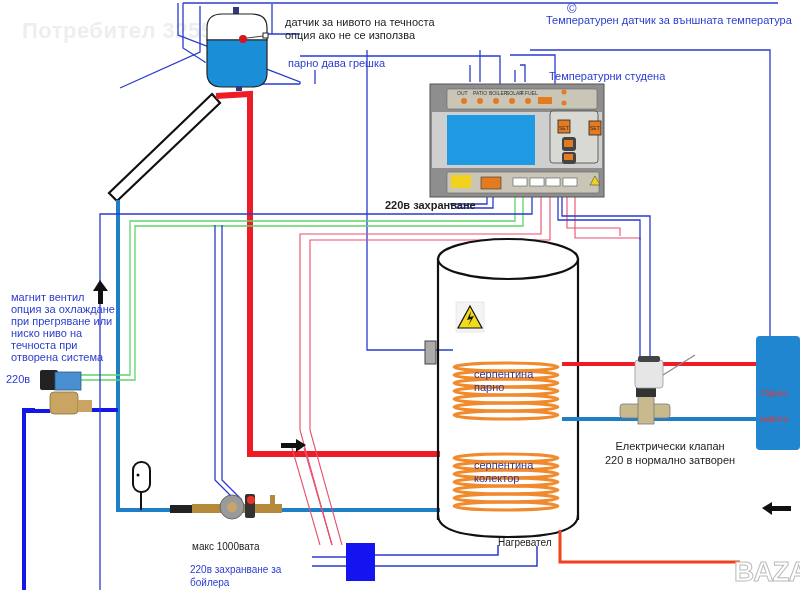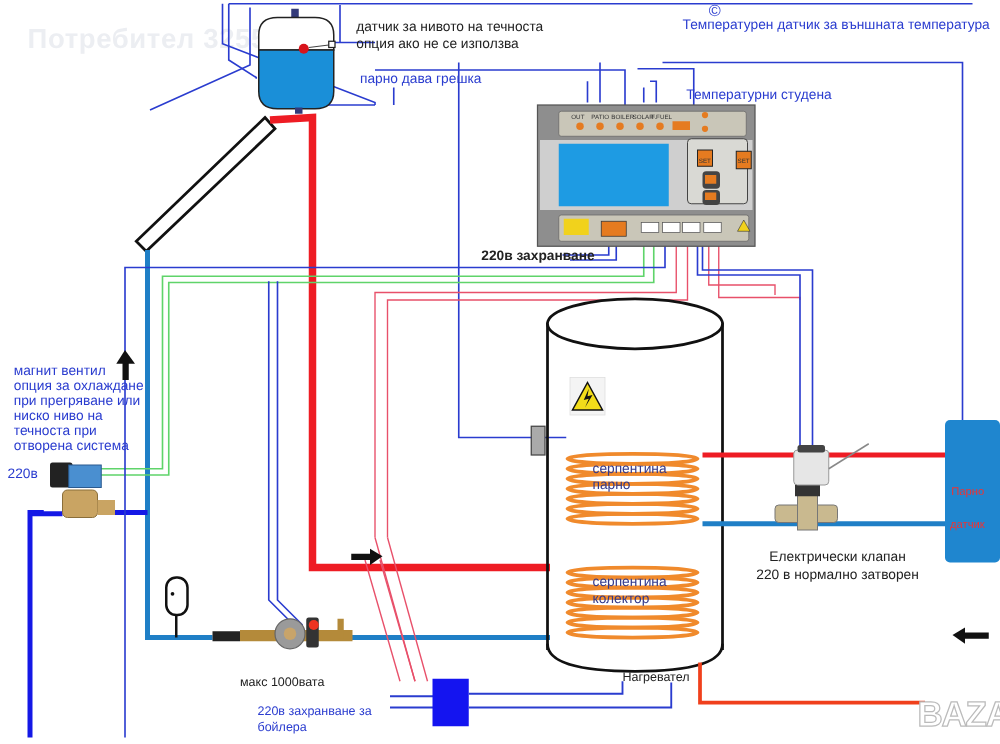--- a/index.html
+++ b/index.html
@@ -255,23 +255,23 @@
   <div class="lbl blue" style="left:6px;top:373px;">220в</div>
 
 
   <div class="lbl dark" style="left:605px;top:439px;line-height:14px;text-align:center;">
     <div>Електрически клапан</div>
     <div>220 в нормално затворен</div>
   </div>
 
   <div class="side-lbl" style="left:763px;top:359px;margin-left:48px;">топла</div>
   <div class="side-lbl" style="left:761px;top:388px;">Парно</div>
-  <div class="side-lbl" style="left:760px;top:414px;">датчик</div>
+  <div class="side-lbl" style="left:760px;top:414px;">нивото</div>
 
   <div class="lbl dark" style="left:192px;top:540px;font-size:10px;">макс 1000вата</div>
-  <div class="lbl blue" style="left:206px;top:563px;line-height:13px;font-size:10px;">
+  <div class="lbl blue" style="left:190px;top:563px;line-height:13px;font-size:10px;">
     <div>220в захранване за</div>
     <div>бойлера</div>
   </div>
   <div class="lbl dark" style="left:498px;top:536px;font-size:10px;">Нагревател</div>
 
   <div class="bazar">BAZAR</div>
 </div>
 
 </body></html>

